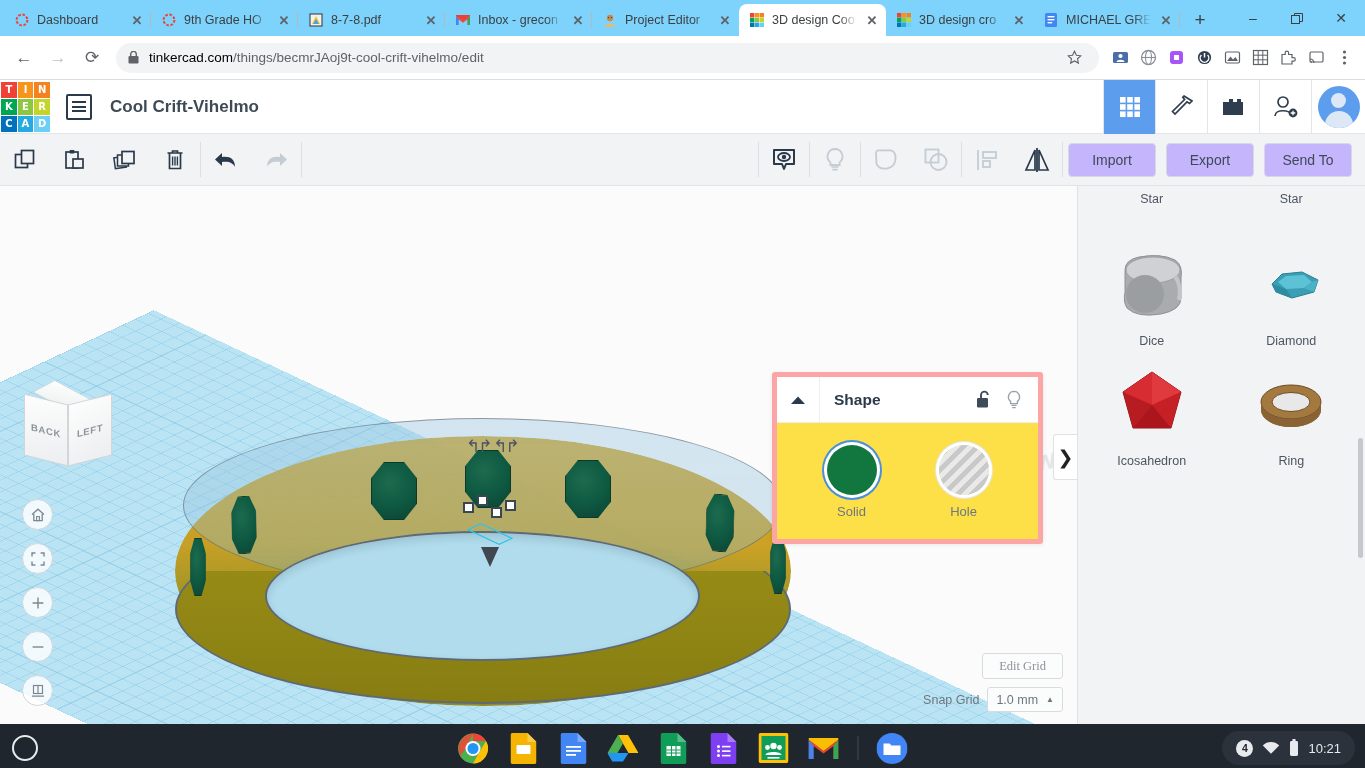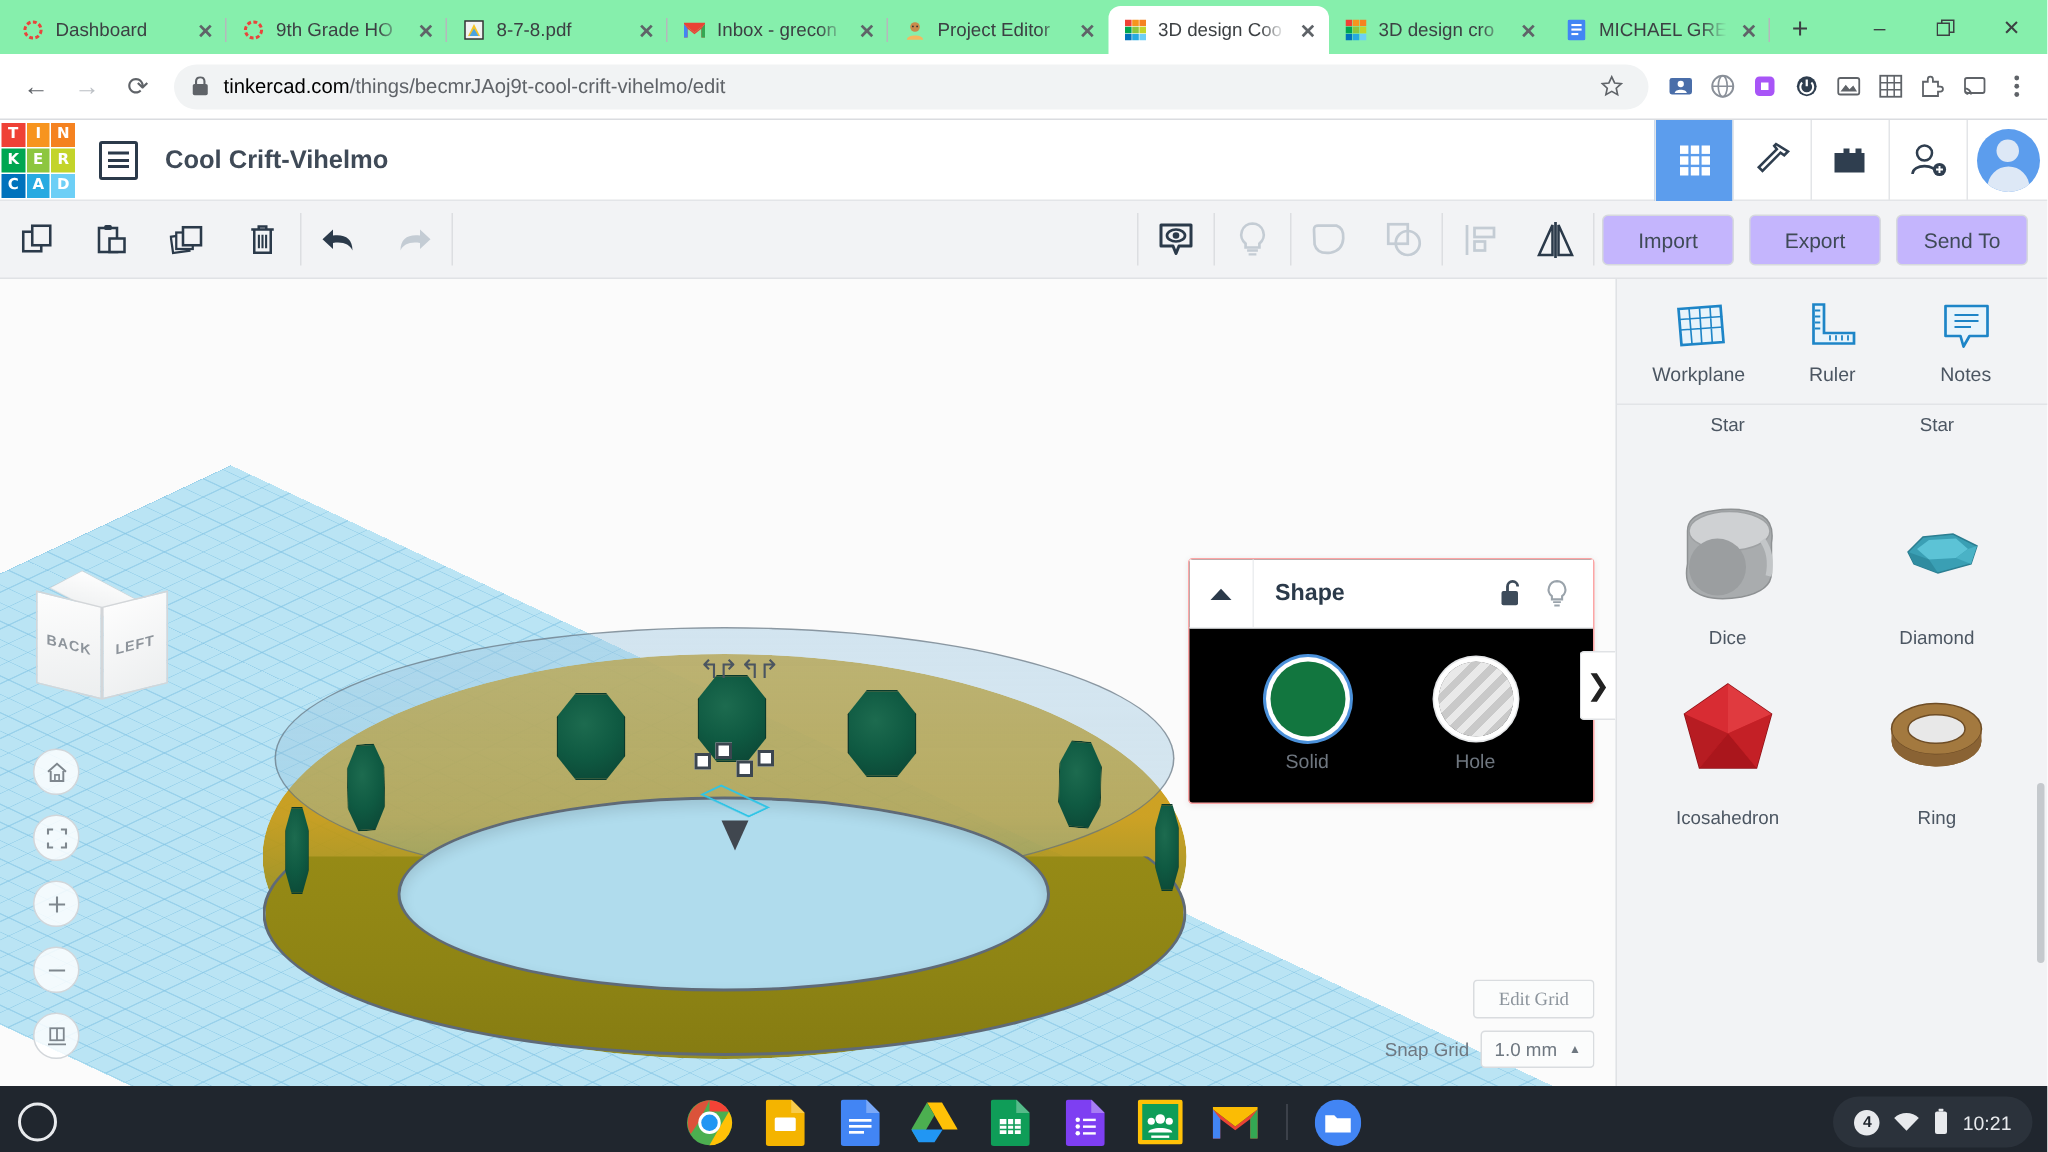--- a/index.html
+++ b/index.html
@@ -6,21 +6,21 @@
   html, body {
     width: 1365px; height: 768px;
     font-family: "Liberation Sans", sans-serif;
     overflow: hidden;
     background: #fff;
   }
 
   
   .browser-tabbar {
     height: 36px;
-    background: #86efac;
+    background: #7dd3fc;
     display: flex;
     align-items: flex-end;
     padding-left: 4px;
     position: relative;
   }
   .tab {
     height: 32px;
     width: 147px;
     display: flex;
     align-items: center;
@@ -419,24 +419,24 @@
     border-radius: 3px 0 0 3px;
     display: flex; align-items: center; justify-content: center;
     font-size: 19px;
     color: #222;
     z-index: 5;
   }
 
   
   .shape-panel {
     position: absolute;
-    left: 792px; top: 186px;
+    left: 772px; top: 186px;
     width: 271px;
-    background: #000000;
-    border: 1px solid #fca5a5;
+    background: #fde047;
+    border: 5px solid #fca5a5;
     border-radius: 3px;
     box-shadow: 0 1px 4px rgba(0,0,0,.08);
     z-index: 4;
   }
   .sp-head {
     height: 46px;
     display: flex;
     align-items: center;
     border-bottom: 1px solid #eceef0;
     background: #fff;
@@ -1071,43 +1071,20 @@
         <div class="sp-opt-label">Solid</div>
       </div>
       <div class="sp-opt">
         <div class="swatch-hole"></div>
         <div class="sp-opt-label">Hole</div>
       </div>
     </div>
   </div>
 
   <div class="sidebar">
-    <div class="sb-tools">
-      <div class="sb-tool">
-        <svg width="40" height="36" viewBox="0 0 40 36">
-          <path d="M6 6 L34 4 L36 28 L8 30 Z" fill="#e8f4fb" stroke="#1e85c7" stroke-width="1.8"></path>
-          <path d="M13 5.5 L15 29.3 M20 5 L21.5 28.8 M27 4.5 L28.5 28.4 M6.6 13 L35.2 11 M7.2 20 L35.6 18" stroke="#1e85c7" stroke-width="1.1" fill="none"></path>
-        </svg>
-        <span class="sb-tool-label">Workplane</span>
-      </div>
-      <div class="sb-tool">
-        <svg width="40" height="36" viewBox="0 0 40 36">
-          <path d="M7 3 H14 V22 H34 V29 H7 Z" fill="#e8f4fb" stroke="#1e85c7" stroke-width="1.8"></path>
-          <path d="M8 7 H11.5 M8 11 H11.5 M8 15 H11.5 M8 19 H11.5 M18 23.5 V27 M22 23.5 V27 M26 23.5 V27 M30 23.5 V27" stroke="#1e85c7" stroke-width="1.2"></path>
-        </svg>
-        <span class="sb-tool-label">Ruler</span>
-      </div>
-      <div class="sb-tool">
-        <svg width="40" height="36" viewBox="0 0 40 36">
-          <path d="M6 4 H34 V24 H22 L18 31 L16 24 H6 Z" fill="#e8f4fb" stroke="#1e85c7" stroke-width="1.8" stroke-linejoin="round"></path>
-          <path d="M12 10 H28 M12 14 H28 M12 18 H23" stroke="#1e85c7" stroke-width="1.4"></path>
-        </svg>
-        <span class="sb-tool-label">Notes</span>
-      </div>
-    </div>
 
 
     <div class="sb-grid">
       <div class="sb-row-labels">
         <span class="sb-shape-label">Star</span>
         <span class="sb-shape-label">Star</span>
       </div>
 
       <div class="sb-cells" style="margin-top:22px">
         <div class="sb-cell">

